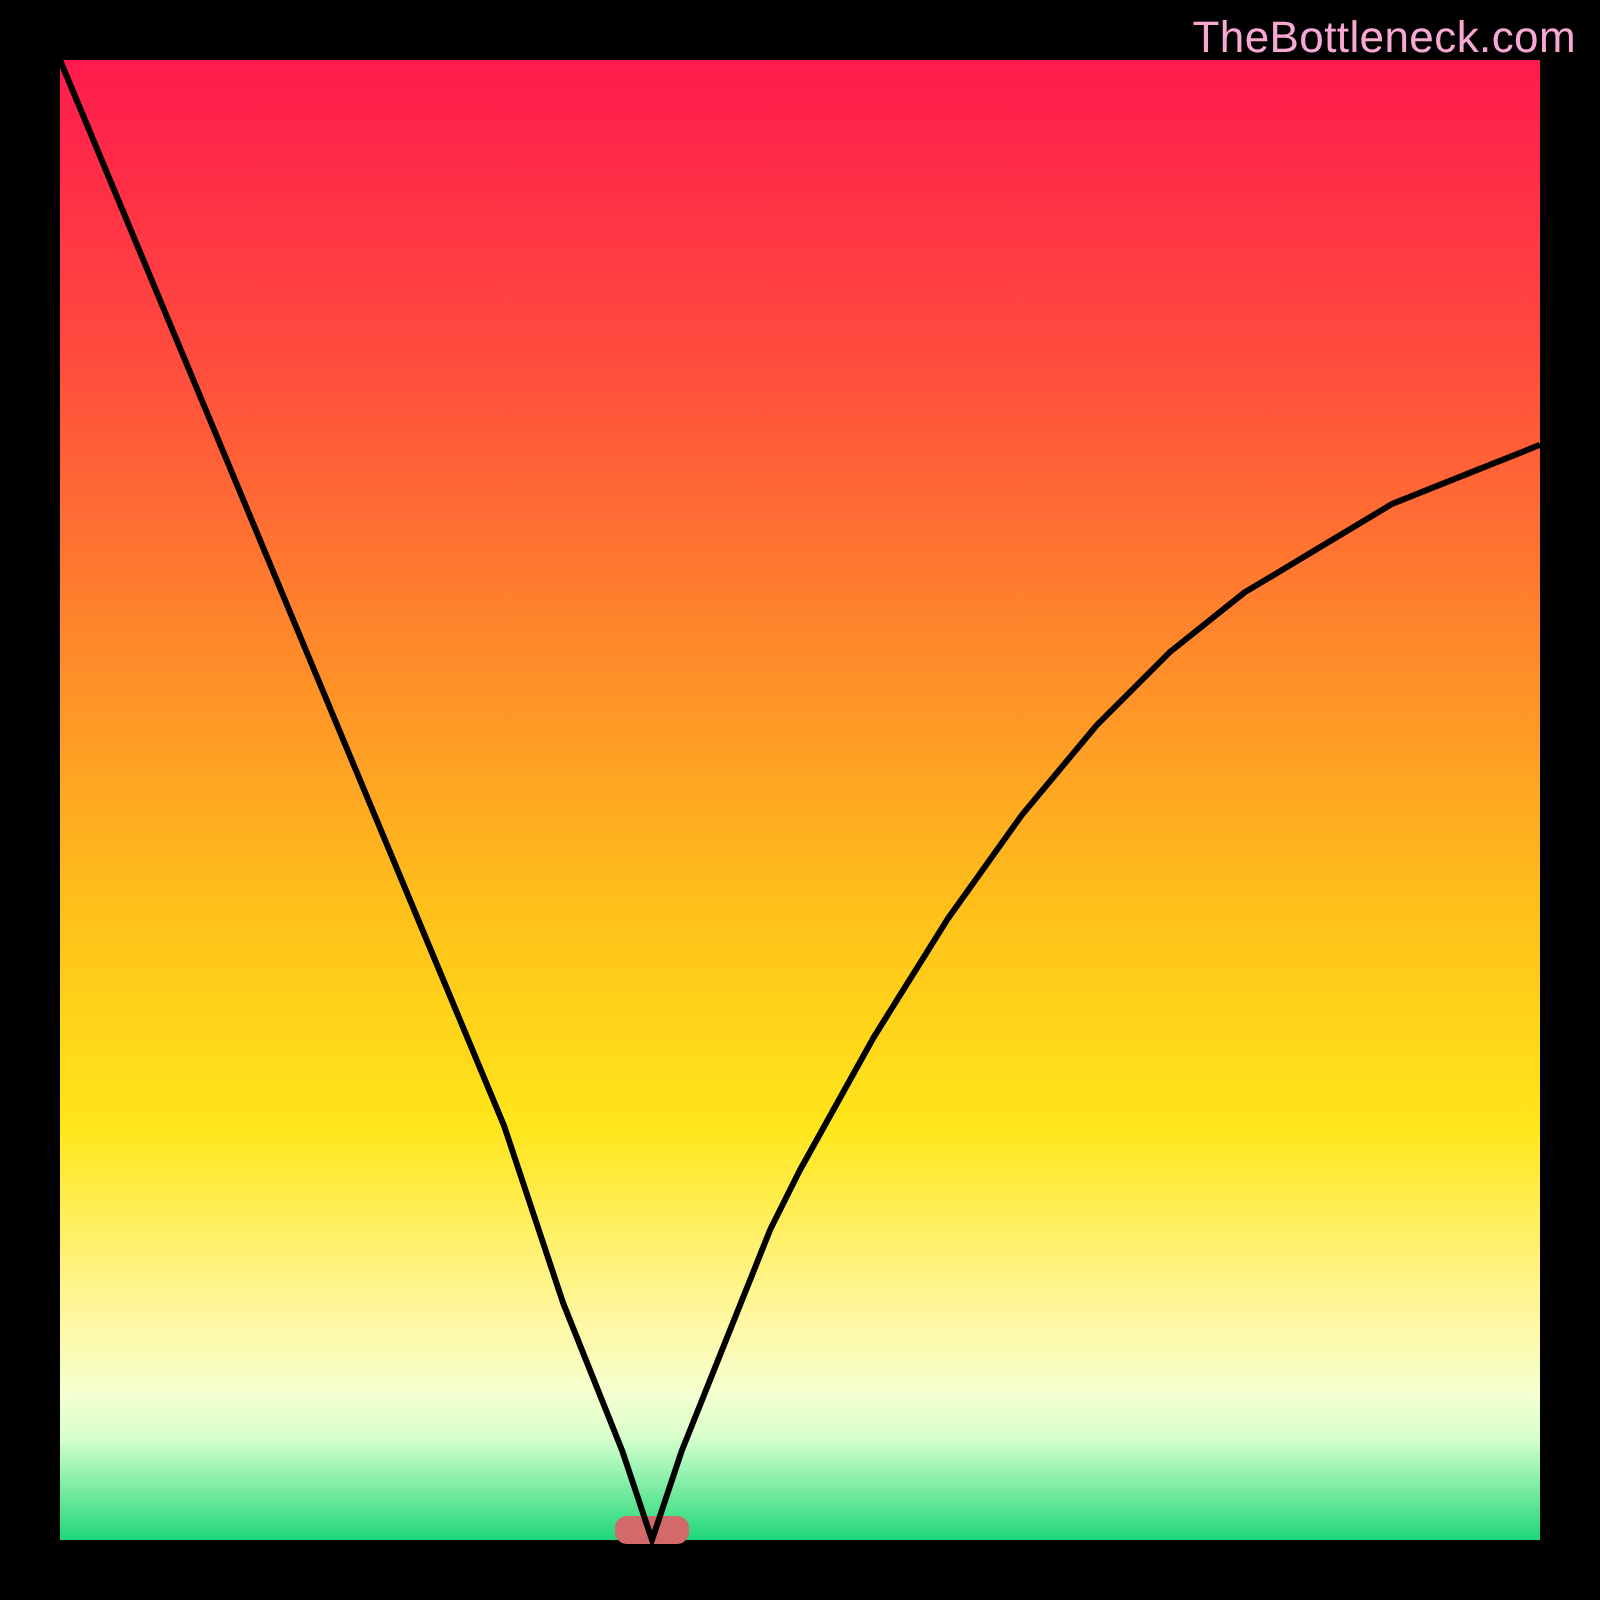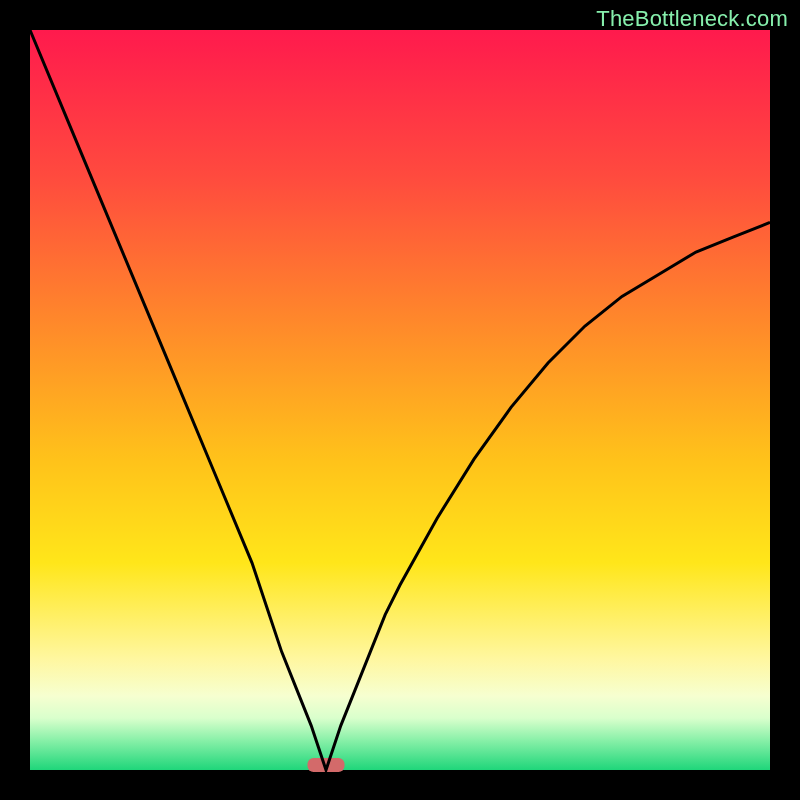--- a/index.html
+++ b/index.html
@@ -21,21 +21,21 @@
   }
   svg {
     position: absolute;
     left: 0;
     top: 0;
   }
   .watermark {
     position: absolute;
     top: 6px;
     right: 12px;
-    color: #86efac;
+    color: #f9a8d4;
     font-size: 22px;
     font-weight: 500;
     letter-spacing: 0.2px;
     user-select: none;
   }
 </style>
 </head>
 <body>
 
 <div class="frame">

